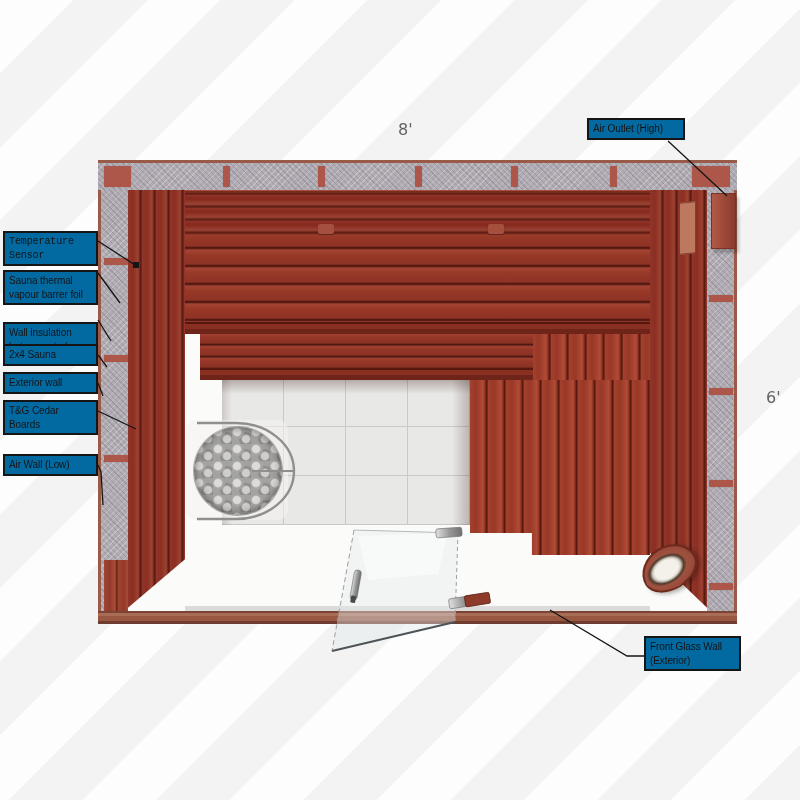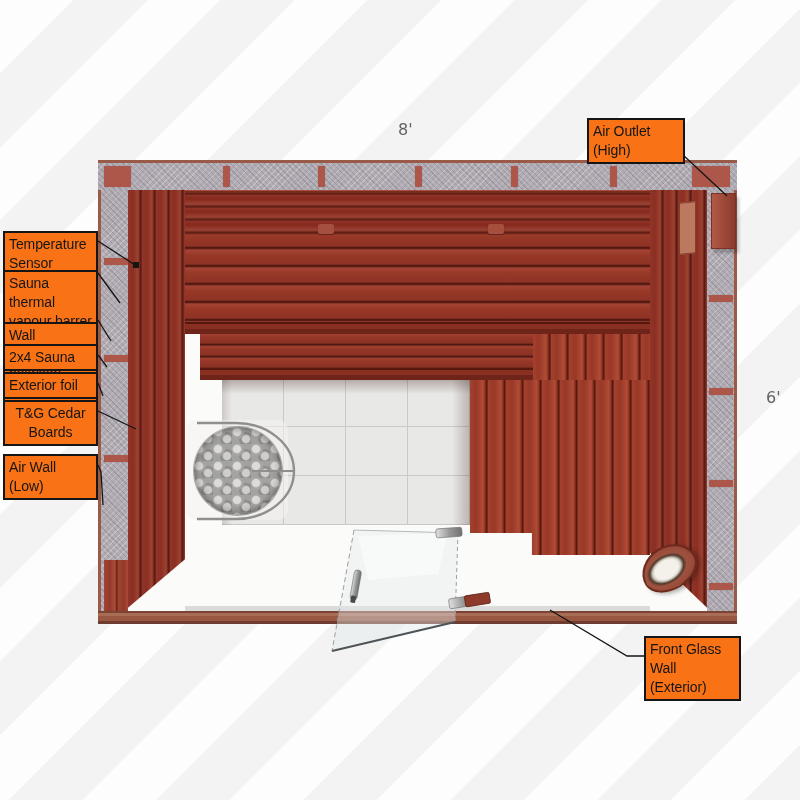--- a/index.html
+++ b/index.html
@@ -74,26 +74,26 @@
      border:1px solid #84402c;transform:skewY(-6deg);}
   #vent-outer{left:711px;top:193px;width:23px;height:54px;z-index:7;
      background:linear-gradient(90deg,#b25a46,#8a3a2c);border:1px solid #7c3224;
      box-shadow:3px 4px 3px rgba(0,0,0,.22);}
   #rail-track{left:185px;top:606px;width:465px;height:5px;background:#dcdbd9;z-index:5;}
   #bottom-rail{left:98px;top:611px;width:639px;height:13px;z-index:6;
      background:linear-gradient(180deg,#7c4434 0 2px,#a96d56 2px 5px,#975741 5px 10px,#6e3d2f 10px 13px);}
   
   #overlay{left:0;top:0;width:800px;height:800px;z-index:8;pointer-events:none;}
   
-  .callout{position:absolute;z-index:10;background:#f97316;border:2px solid #151515;
-     box-sizing:border-box;padding:2px 4px;font-size:14px;line-height:1.35;color:#151515;
+  .callout{position:absolute;z-index:10;background:#0369a1;border:2px solid #151515;
+     box-sizing:border-box;padding:2px 4px;font-size:10px;line-height:1.35;color:#151515;
      letter-spacing:-0.1px;}
   .callout.l{left:3px;width:95px;}
-  #co-ts{top:231px;} #co-vb{top:270px;} #co-wi{top:294px;margin-top:28px;} #co-st{top:344px;}
-  #co-ew{top:372px;} #co-cb{top:400px;text-align:center;} #co-ai{top:454px;}
+  #co-ts{top:231px;font-family:Liberation Mono, monospace;} #co-vb{top:270px;} #co-wi{top:294px;margin-top:28px;} #co-st{top:344px;}
+  #co-ew{top:372px;} #co-cb{top:400px;} #co-ai{top:454px;}
   #co-ao{left:587px;top:118px;width:98px;}
   #co-fg{left:644px;top:636px;width:97px;}
   .dim{position:absolute;z-index:10;font-family:"DejaVu Sans",sans-serif;font-size:16px;color:#636363;}
   #dim-w{left:398px;top:120px;} #dim-h{left:766px;top:388px;}
 </style>
 </head>
 <body>
 
 <div id="bg" class="abs"></div>
 
@@ -192,20 +192,20 @@
     <line x1="668" y1="141" x2="727" y2="196"></line>
     <polyline points="644,656 627,656 550,610"></polyline>
   </g>
   <rect x="133" y="262" width="6" height="6" fill="#151515"></rect>
 </svg>
 
 <div id="co-ts" class="callout l">Temperature Sensor</div>
 <div id="co-vb" class="callout l">Sauna thermal vapour barrer foil</div>
 <div id="co-wi" class="callout l">Wall insulation between studs</div>
 <div id="co-st" class="callout l">2x4 Sauna</div>
-<div id="co-ew" class="callout l">Exterior foil</div>
+<div id="co-ew" class="callout l">Exterior wall</div>
 <div id="co-cb" class="callout l">T&amp;G Cedar Boards</div>
 <div id="co-ai" class="callout l">Air Wall (Low)</div>
 <div id="co-ao" class="callout">Air Outlet (High)</div>
 <div id="co-fg" class="callout">Front Glass Wall (Exterior)</div>
 
 <div id="dim-w" class="dim">8'</div>
 <div id="dim-h" class="dim">6'</div>
 
 </body></html>

